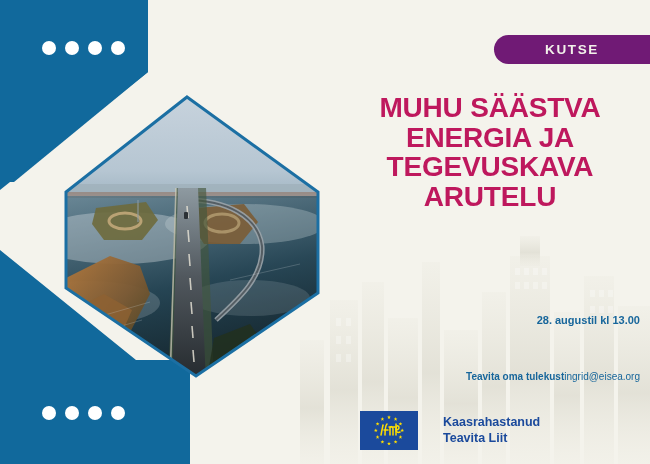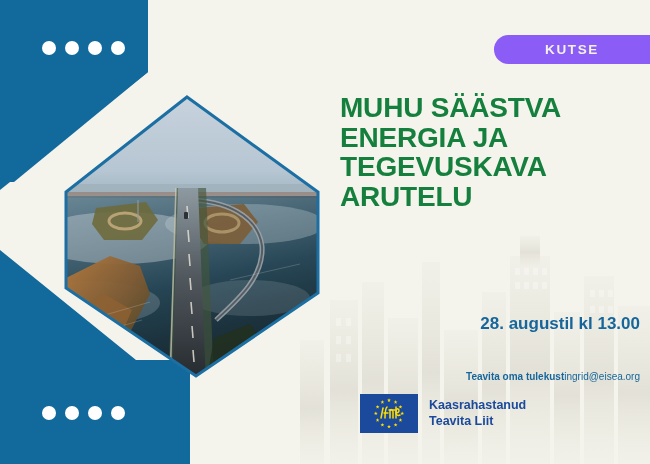--- a/index.html
+++ b/index.html
@@ -24,55 +24,56 @@
     position:absolute;left:0;top:0;width:330px;height:296px;
   }
   
   .dots{position:absolute;display:flex;gap:9px;}
   .dots span{width:14px;height:14px;border-radius:50%;background:#ffffff;display:block;}
   #dots-top{left:42px;top:41px;}
   #dots-bottom{left:42px;top:406px;}
   
   #kutse-badge{
     position:absolute;left:494px;top:35px;width:156px;height:29px;
-    background:#8b5cf6;
+    background:#701a75;
     border-top-left-radius:15px;border-bottom-left-radius:15px;
     display:flex;align-items:center;justify-content:center;
   }
   #kutse-badge .label{
     color:#f2f1ea;font-size:13.5px;font-weight:bold;letter-spacing:1.6px;
     line-height:1;
   }
   
   #headline{
     position:absolute;left:340px;top:93px;width:300px;
-    color:#15803d;
+    color:#be185d;
     font-size:28px;font-weight:bold;line-height:1.06;
     letter-spacing:-0.2px;
     text-transform:uppercase;
+    text-align:center;
   }
   #headline div{white-space:nowrap;}
   
   #details{
     position:absolute;left:340px;top:313px;width:300px;
     text-align:right;color:#17669b;
   }
   #details .line{
-    font-size:17px;font-weight:bold;line-height:1.32;white-space:nowrap;
+    font-size:11px;font-weight:bold;line-height:1.32;white-space:nowrap;
   }
   #rsvp{
     position:absolute;left:340px;top:371px;width:300px;
     text-align:right;color:#17669b;font-size:10px;white-space:nowrap;
   }
   #rsvp .strong{font-weight:bold;}
   #rsvp .mail{font-weight:normal;}
   
   #eu-logo{
-    position:absolute;left:360px;top:394px;
-    display:flex;align-items:center;gap:11px;
+    position:absolute;left:360px;top:411px;
+    display:flex;align-items:center;gap:25px;
   }
   #eu-flag{width:58px;height:39px;display:block;}
   #eu-text{
     color:#1b4a9c;font-size:12.5px;font-weight:bold;line-height:1.25;
     white-space:nowrap;
   }
 </style>
 </head>
 <body>
 

